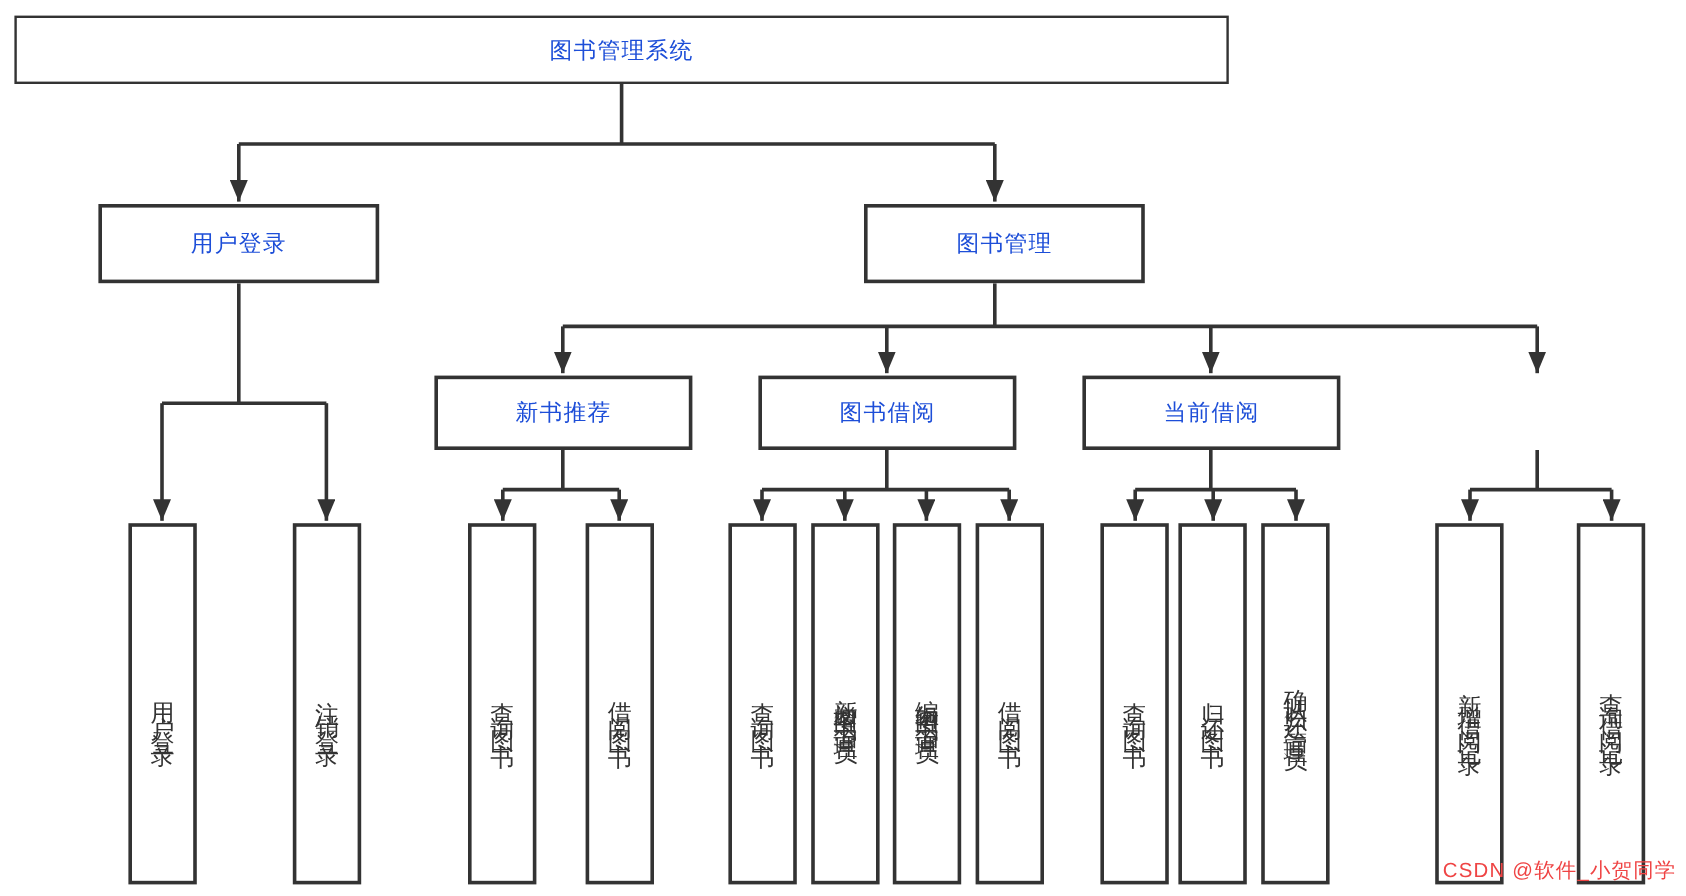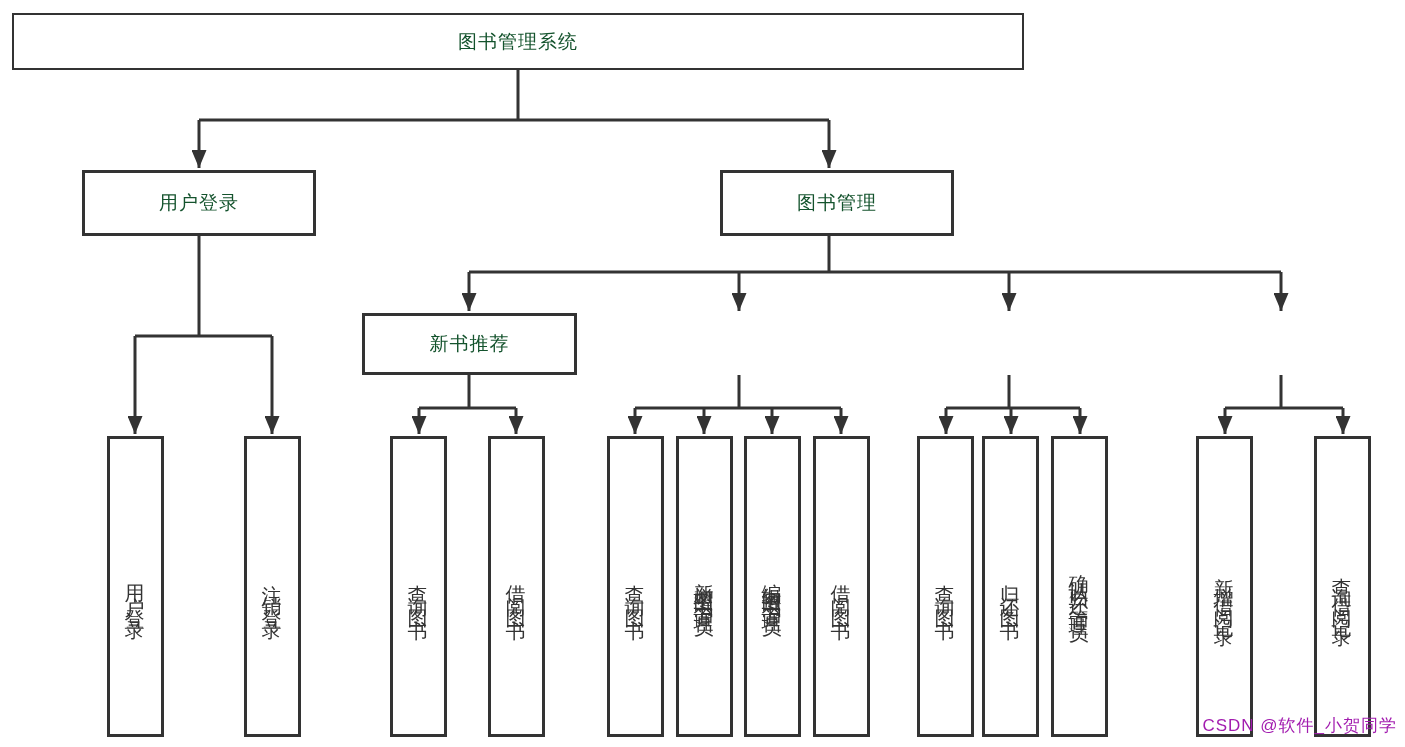--- a/index.html
+++ b/index.html
@@ -28,21 +28,21 @@
     fill: none;
   }
   .node {
     position: absolute;
     box-sizing: border-box;
     border: 3px solid #333333;
     background: #ffffff;
     display: flex;
     align-items: center;
     justify-content: center;
-    color: #14532d;
+    color: #1d4ed8;
     font-size: 19px;
     letter-spacing: 1px;
     white-space: nowrap;
   }
   .node.root {
     border-width: 2px;
   }
   .leaf {
     position: absolute;
     box-sizing: border-box;
@@ -64,21 +64,21 @@
   }
   .ls4  span { letter-spacing: 12px; margin-top: 12px; }
   .ls6  span { letter-spacing: 10px; margin-top: 10px; }
   .ls9  span { letter-spacing: 7px;  margin-top: 7px;  }
   .ls10 span { letter-spacing: 5px;  margin-top: 5px;  }
   .watermark {
     position: absolute;
     right: 8px;
     top: 714px;
     font-size: 17px;
-    color: #a21caf;
+    color: #ef4444;
     letter-spacing: 1px;
     white-space: nowrap;
   }
 </style>
 </head>
 <body>
 
 <div class="canvas">
 
   <svg class="connectors" width="1405" height="747" viewBox="0 0 1405 747" xmlns="http://www.w3.org/2000/svg">
@@ -143,20 +143,26 @@
   <div class="node" style="left:82px; top:170px; width:234px; height:66px;">
     <span>用户登录</span>
   </div>
   <div class="node" style="left:720px; top:170px; width:234px; height:66px;">
     <span>图书管理</span>
   </div>
 
   <div class="node" style="left:362px; top:313px; width:215px; height:62px;">
     <span>新书推荐</span>
   </div>
+  <div class="node" style="left:632px; top:313px; width:215px; height:62px;">
+    <span>图书借阅</span>
+  </div>
+  <div class="node" style="left:902px; top:313px; width:215px; height:62px;">
+    <span>当前借阅</span>
+  </div>
 
   <div class="leaf ls4" style="left:107px;">
     <span>用户登录</span>
   </div>
   <div class="leaf ls4" style="left:244px;">
     <span>注销登录</span>
   </div>
 
   <div class="leaf ls4" style="left:390px;">
     <span>查询图书</span>

